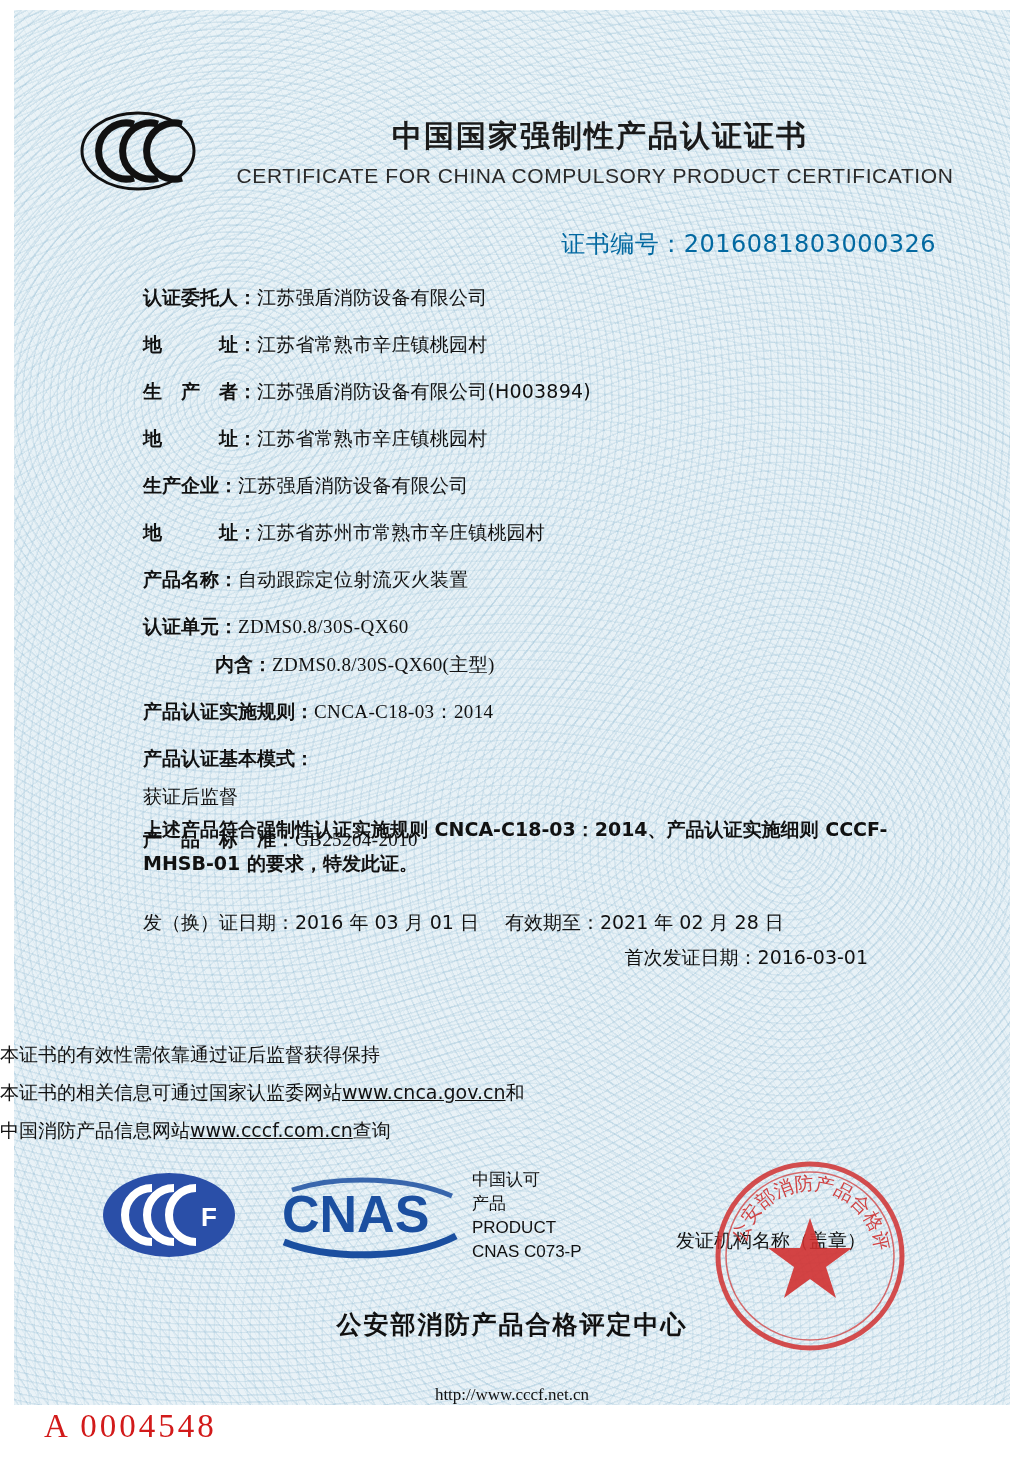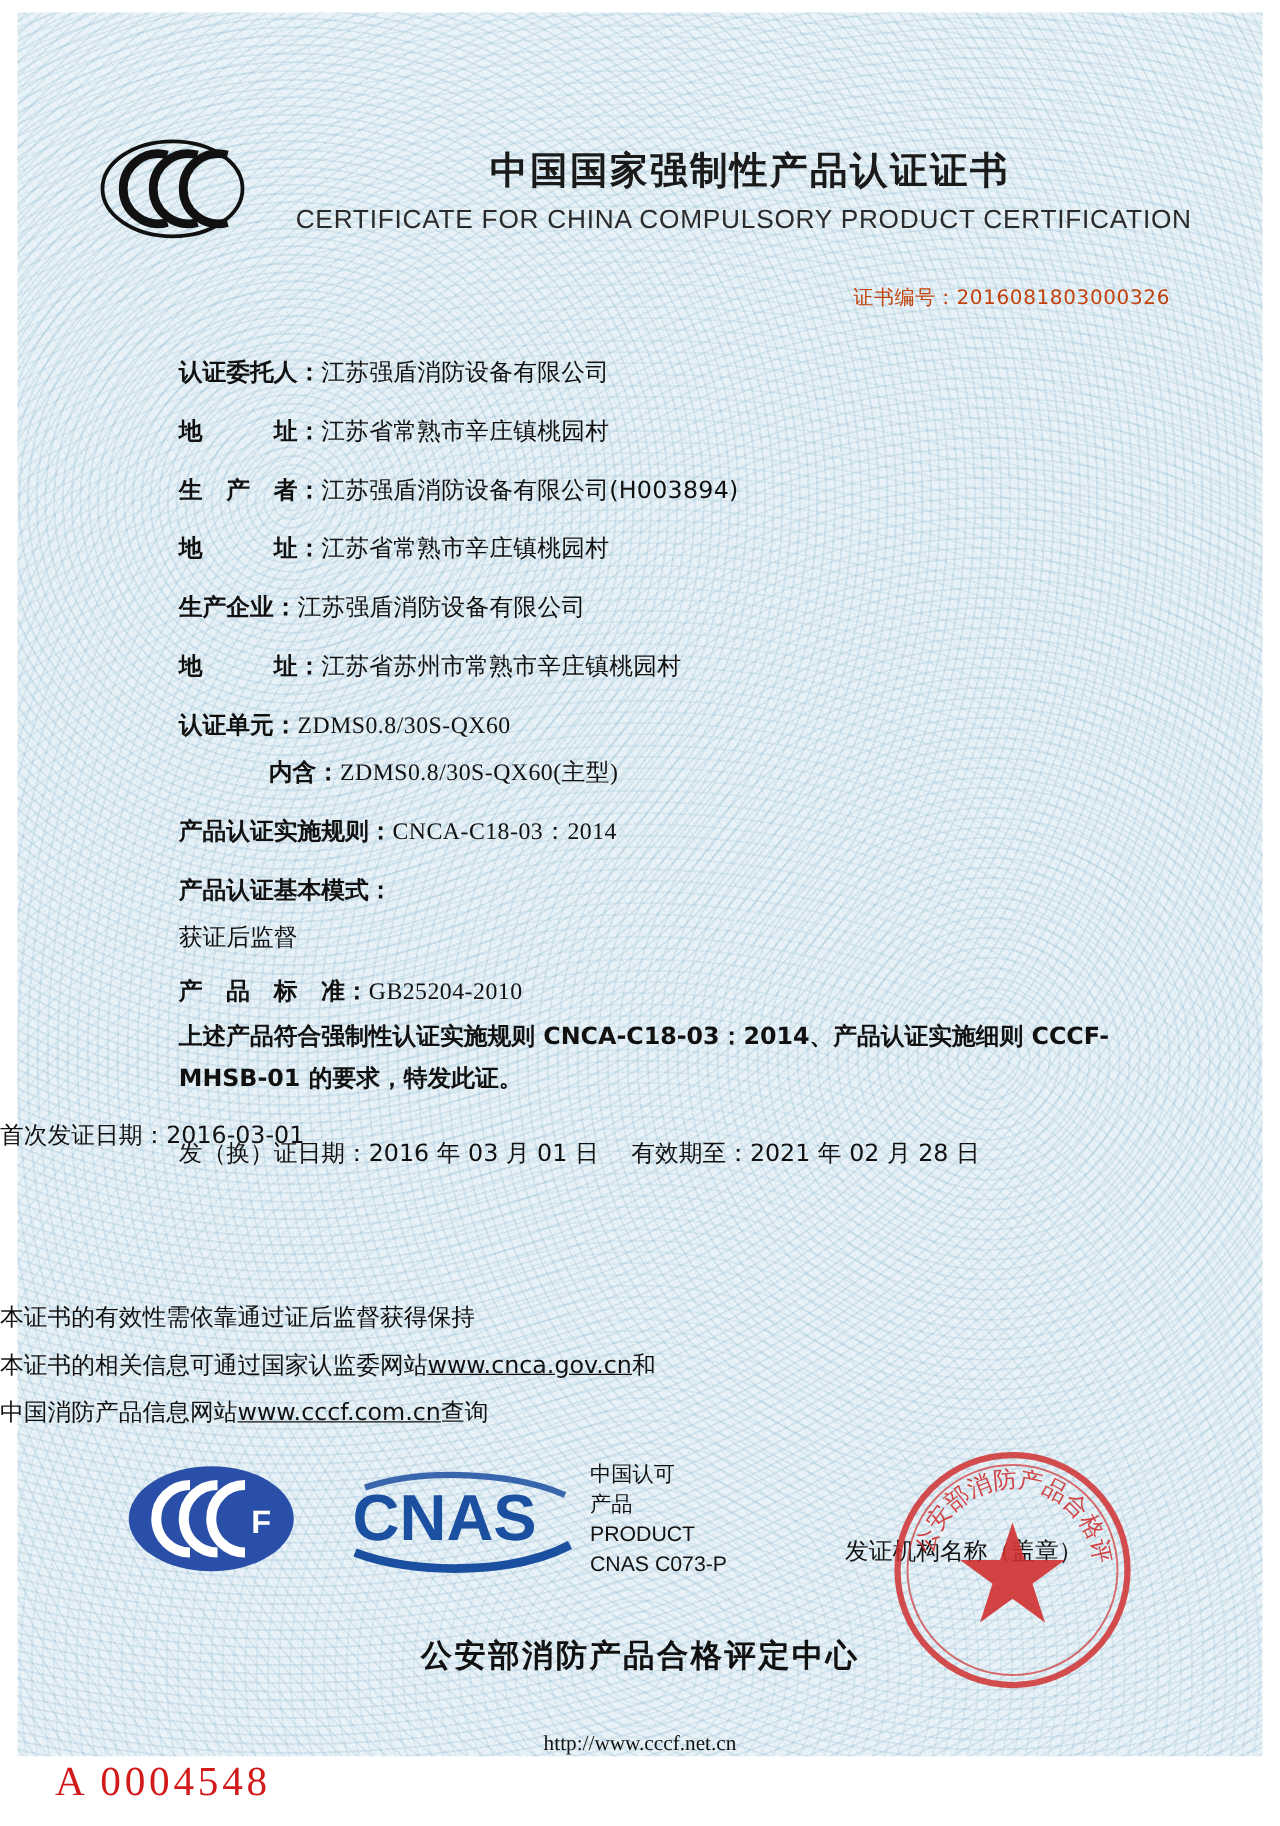--- a/index.html
+++ b/index.html
@@ -76,22 +76,22 @@
     text-align: center;
     font-size: 21px;
     letter-spacing: 0.6px;
     color: #2a2a2a;
     font-family: "Liberation Sans", sans-serif;
   }
   .cert-no {
     position: absolute;
     right: 88px;
     top: 228px;
-    font-size: 16px;
-    color: #c2410c;
+    font-size: 24px;
+    color: #0369a1;
     font-family: "DejaVu Sans", sans-serif;
     letter-spacing: 0.5px;
   }
 
   
   .fields {
     position: absolute;
     left: 143px;
     top: 268px;
     width: 790px;
@@ -136,23 +136,23 @@
     width: 770px;
     font-size: 19px;
     font-weight: bold;
     line-height: 34px;
     color: #111;
     font-family: "DejaVu Sans", sans-serif;
   }
   .first-issue {
     position: absolute;
     left: 0;
-    top: 895px;
+    top: 945px;
     width: 868px;
-    text-align: left;
+    text-align: right;
     font-size: 19px;
     color: #111;
     font-family: "DejaVu Sans", sans-serif;
   }
   .dates {
     position: absolute;
     left: 143px;
     top: 910px;
     width: 800px;
     font-size: 19px;
@@ -307,20 +307,24 @@
       <div class="row">
         <span class="lbl">生产企业：</span>
         <span class="val">江苏强盾消防设备有限公司</span>
       </div>
 
       <div class="row">
         <span class="lbl">地　　　址：</span>
         <span class="val">江苏省苏州市常熟市辛庄镇桃园村</span>
       </div>
 
+      <div class="row">
+        <span class="lbl">产品名称：</span>
+        <span class="val">自动跟踪定位射流灭火装置</span>
+      </div>
 
       <div class="row">
         <span class="lbl">认证单元：</span>
         <span class="val mono">ZDMS0.8/30S-QX60</span>
       </div>
 
       <div class="row indent sub">
         <span class="lbl">内含：</span>
         <span class="val mono">ZDMS0.8/30S-QX60(主型)</span>
       </div>

